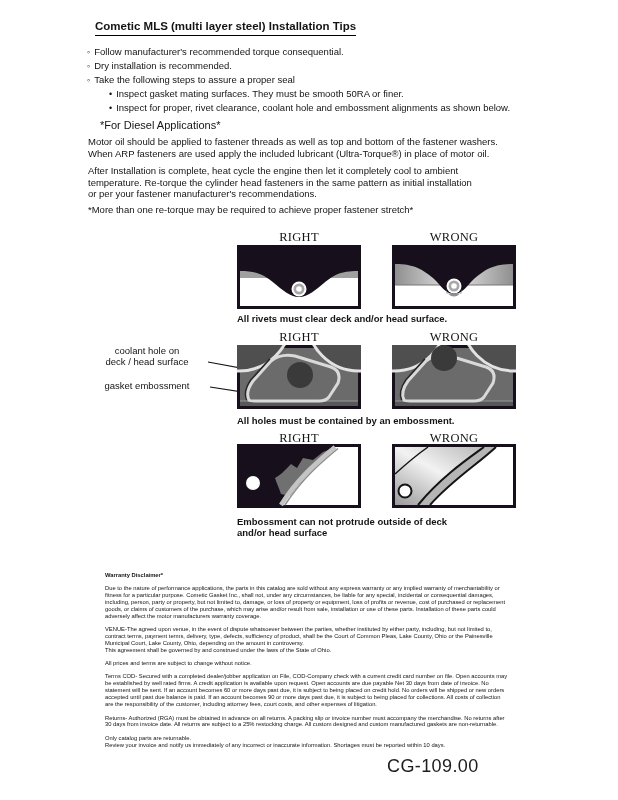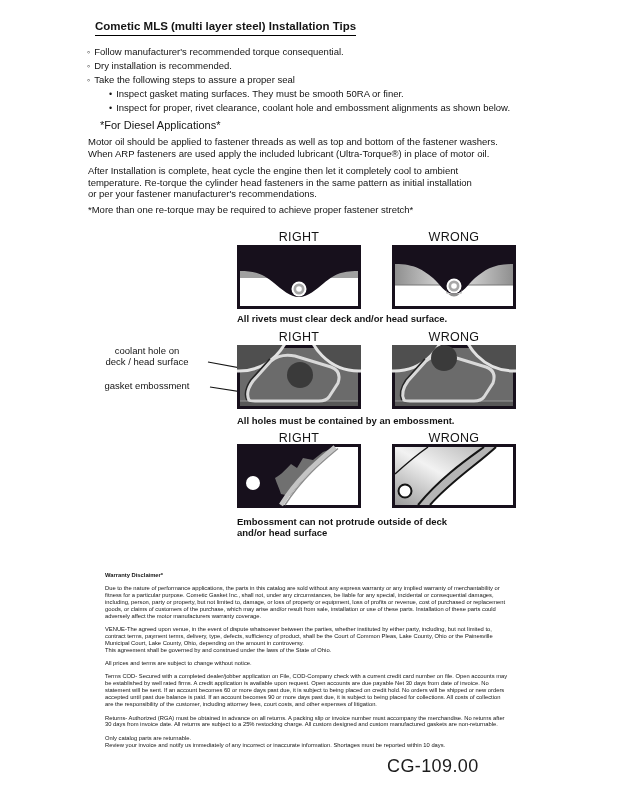--- a/index.html
+++ b/index.html
@@ -14,21 +14,21 @@
   .bullet{display:flex;gap:4px;align-items:baseline;}
   .bullet .m{font-size:9px;}
   .sub{margin-left:22px;}
 
   #diesel-h{left:88px;top:119px;font-size:11px;font-weight:normal;margin-left:12px;}
   .body-p{font-size:9.5px;line-height:11.5px;white-space:pre-line;width:532px;}
   #dp1{left:88px;top:136px;}
   #dp2{left:88px;top:165px;}
   #dnote{left:88px;top:204px;}
 
-  .dg-label{width:124px;text-align:center;font-size:12.5px;letter-spacing:.3px;}
+  .dg-label{width:124px;text-align:center;font-size:12.5px;letter-spacing:.3px;font-family:Liberation Serif, serif;}
   #l1r{left:237px;top:230px;} #l1w{left:392px;top:230px;}
   #l2r{left:237px;top:330px;} #l2w{left:392px;top:330px;}
   #l3r{left:237px;top:431px;} #l3w{left:392px;top:431px;}
 
   .dg-box{width:124px;height:64px;display:block;}
   #d1r{left:237px;top:245px;} #d1w{left:392px;top:245px;}
   #d2r{left:237px;top:345px;} #d2w{left:392px;top:345px;}
   #d3r{left:237px;top:444px;} #d3w{left:392px;top:444px;}
 
   .caption{font-size:9.5px;font-weight:bold;line-height:11px;white-space:pre-line;}

